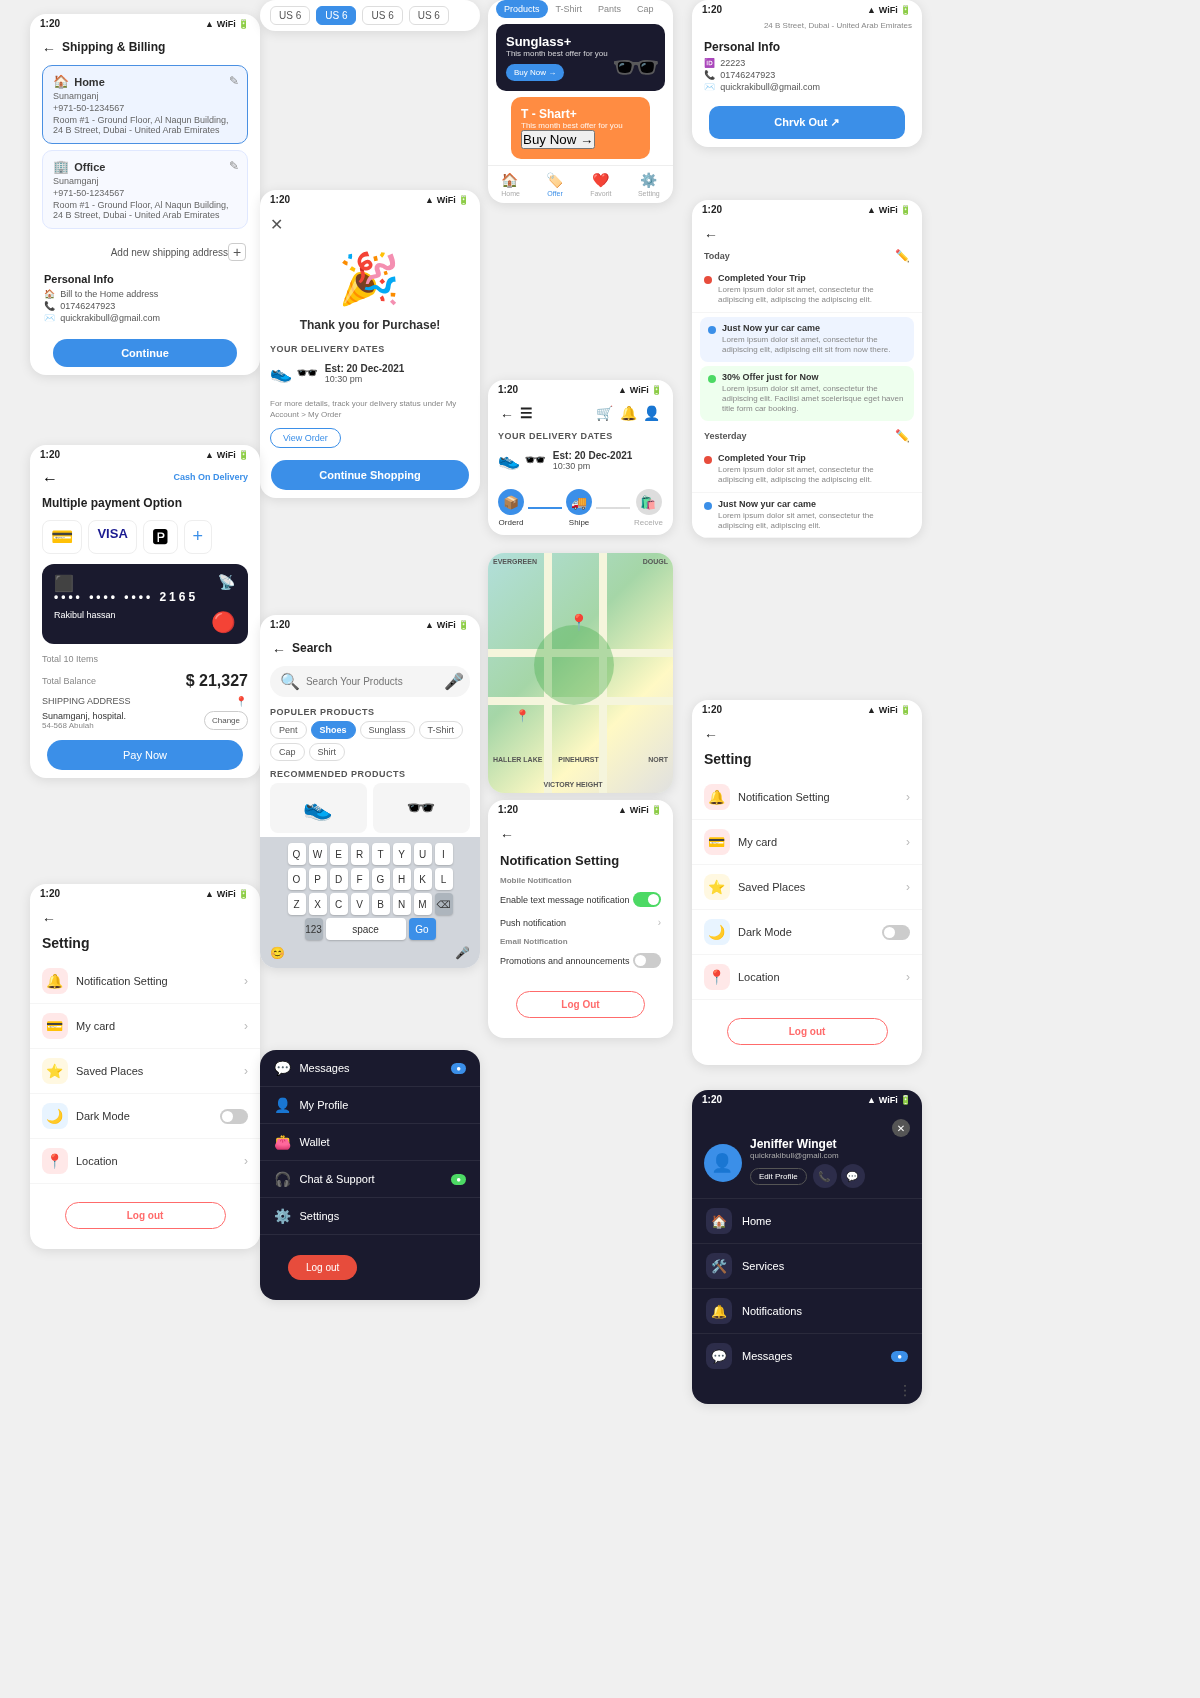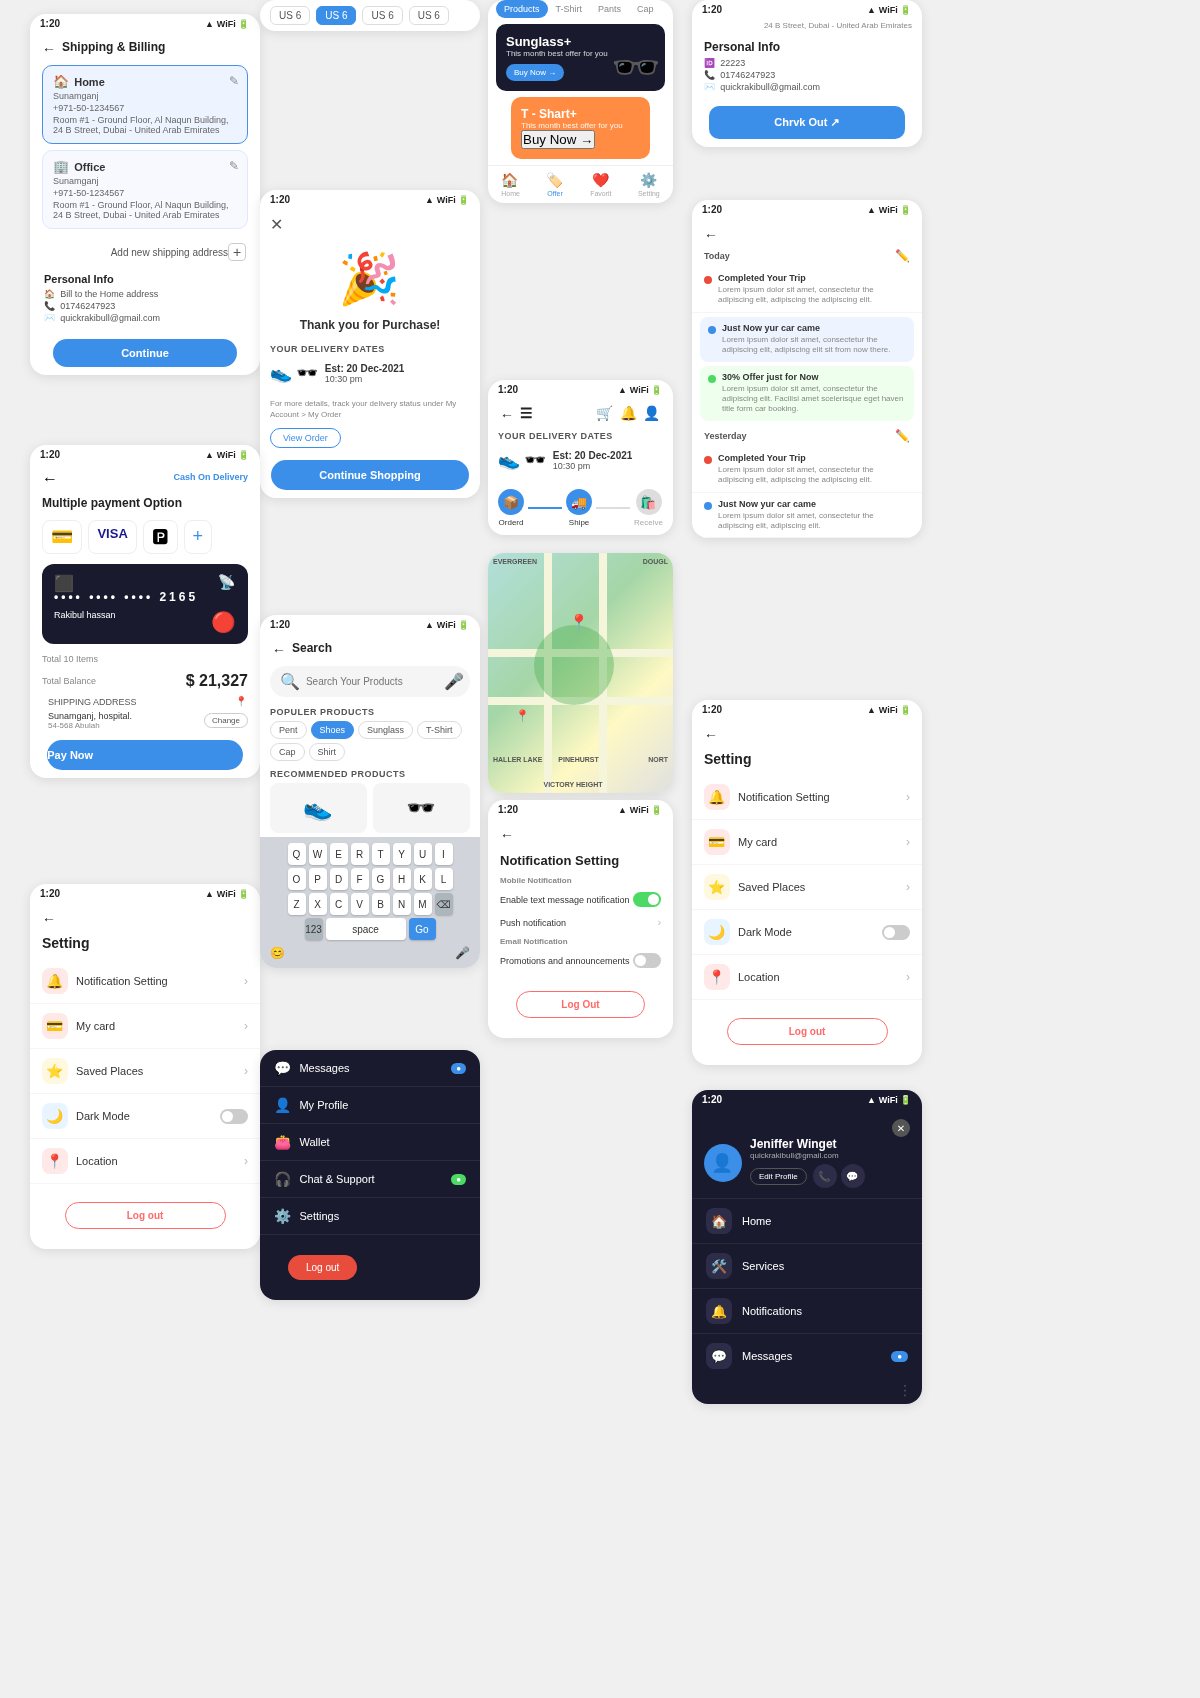--- a/index.html
+++ b/index.html
@@ -243,30 +243,30 @@
       height: 80px;
     }
     .card-dark .card-num { font-size: 12px; letter-spacing: 3px; margin-top: 14px; font-weight: bold; }
     .card-dark .card-name { font-size: 9px; margin-top: 6px; }
     .card-chip { position: absolute; top: 10px; left: 12px; font-size: 16px; }
     .card-wave { position: absolute; top: 10px; right: 12px; font-size: 14px; }
     .mc-logo { position: absolute; bottom: 10px; right: 12px; font-size: 20px; }
     .total-row { display: flex; justify-content: space-between; align-items: center; padding: 4px 12px; }
     .total-label { font-size: 9px; color: #888; }
     .total-amount { font-size: 16px; font-weight: 800; color: #222; }
-    .shipping-row { display: flex; justify-content: space-between; align-items: center; padding: 2px 12px; margin-left: 6px; }
+    .shipping-row { display: flex; justify-content: space-between; padding: 2px 12px; }
     .shipping-label { font-size: 9px; color: #555; }
     .change-btn {
       border: 1px solid #ccc; border-radius: 10px; padding: 2px 7px;
       font-size: 8px; color: #555; background: #fff; cursor: pointer;
     }
     .pay-now-btn {
       background: #3b8fe8; color: #fff; border: none; border-radius: 20px;
       padding: 9px 0; width: 85%; display: block; margin: 8px auto;
-      font-size: 11px; font-weight: 700; cursor: pointer; text-align: left;
+      font-size: 11px; font-weight: 400; cursor: pointer; text-align: center;
     }
 
     
     .setting-card {
       left: 30px; top: 884px;
       width: 230px;
     }
     .setting-title { font-size: 14px; font-weight: 700; color: #222; padding: 6px 12px 8px; }
     .setting-row {
       display: flex; align-items: center; justify-content: space-between;
@@ -284,21 +284,21 @@
     }
     .search-bar-row { display: flex; align-items: center; gap: 6px; margin: 6px 10px; background: #f5f5f5; border-radius: 20px; padding: 6px 10px; }
     .search-bar-row input { background: transparent; border: none; outline: none; font-size: 10px; flex: 1; color: #333; }
     .popular-section { padding: 4px 10px; }
     .popular-label { font-size: 9px; font-weight: 700; color: #555; letter-spacing: 0.5px; margin-bottom: 4px; }
     .tag-row { display: flex; flex-wrap: wrap; gap: 4px; }
     .tag {
       border: 1px solid #ddd; border-radius: 12px; padding: 3px 8px;
       font-size: 9px; color: #555; cursor: pointer; background: #fff;
     }
-    .tag.active { background: #3b8fe8; color: #fff; border-color: #3b8fe8; }
+    .tag.active { background: #3b8fe8; color: #fff; border-color: #3b8fe8; font-weight: bold; }
     .recommended-section { padding: 4px 10px; }
     .recommended-label { font-size: 9px; font-weight: 700; color: #555; letter-spacing: 0.5px; margin-bottom: 4px; }
     .recommended-items { display: flex; gap: 6px; }
     .rec-item { flex: 1; background: #f5f5f5; border-radius: 8px; height: 50px; display: flex; align-items: center; justify-content: center; font-size: 24px; overflow: hidden; }
 
     
     .keyboard-section {
       background: #d1d5db;
       padding: 6px 4px;
     }

